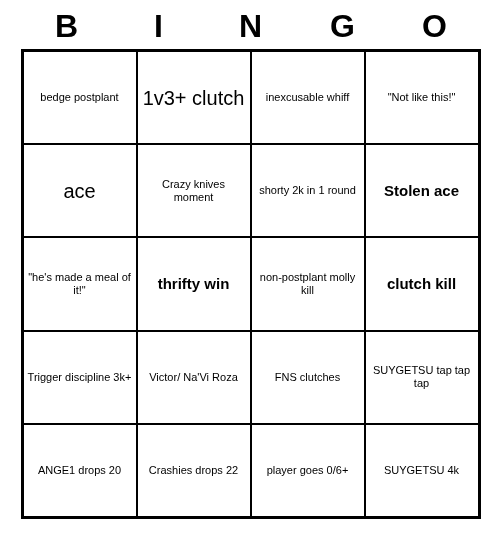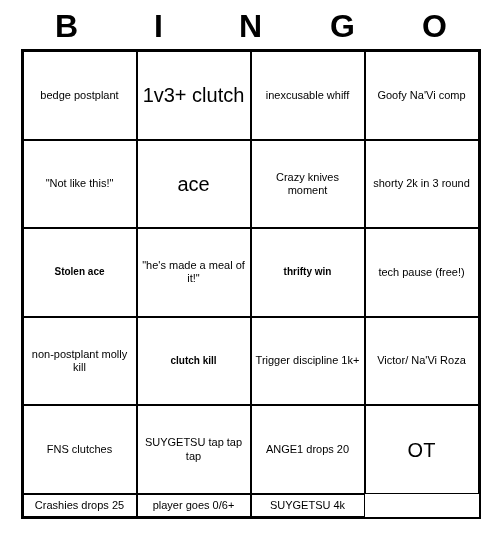--- a/index.html
+++ b/index.html
@@ -42,21 +42,21 @@
       text-align: center;
       padding: 4px;
       font-family: Arial, sans-serif;
       color: #000;
       line-height: 1.2;
     }
     .bingo-cell .cell-text {
       font-size: 11px;
     }
     .bingo-cell.medium-text .cell-text {
-      font-size: 10px;
+      font-size: 15px;
       font-weight: bold;
     }
     .bingo-cell.xlarge-text .cell-text {
       font-size: 20px;
       font-weight: normal;
     }
   </style>
 </head>
 <body>
 
@@ -72,72 +72,63 @@
 <div class="bingo-cell">
       <span class="cell-text">bedge postplant</span>
     </div>
     <div class="bingo-cell xlarge-text">
       <span class="cell-text">1v3+ clutch</span>
     </div>
     <div class="bingo-cell">
       <span class="cell-text">inexcusable whiff</span>
     </div>
     <div class="bingo-cell">
-      <span class="cell-text">Goofy Na'Vi comp</span>
-    </div>
-    <div class="bingo-cell">
       <span class="cell-text">"Not like this!"</span>
     </div>
     <div class="bingo-cell xlarge-text">
       <span class="cell-text">ace</span>
     </div>
     <div class="bingo-cell">
       <span class="cell-text">Crazy knives moment</span>
     </div>
     <div class="bingo-cell">
-      <span class="cell-text">shorty 2k in 3 round</span>
+      <span class="cell-text">shorty 2k in 1 round</span>
     </div>
     <div class="bingo-cell medium-text">
       <span class="cell-text">Stolen ace</span>
     </div>
     <div class="bingo-cell">
       <span class="cell-text">"he's made a meal of it!"</span>
     </div>
     <div class="bingo-cell medium-text">
       <span class="cell-text">thrifty win</span>
     </div>
     <div class="bingo-cell">
-      <span class="cell-text">tech pause (free!)</span>
-    </div>
-    <div class="bingo-cell">
       <span class="cell-text">non-postplant molly kill</span>
     </div>
     <div class="bingo-cell medium-text">
       <span class="cell-text">clutch kill</span>
     </div>
     <div class="bingo-cell">
-      <span class="cell-text">Trigger discipline 1k+</span>
+      <span class="cell-text">Trigger discipline 3k+</span>
     </div>
     <div class="bingo-cell">
       <span class="cell-text">Victor/ Na'Vi Roza</span>
     </div>
     <div class="bingo-cell">
       <span class="cell-text">FNS clutches</span>
     </div>
     <div class="bingo-cell">
       <span class="cell-text">SUYGETSU tap tap tap</span>
     </div>
     <div class="bingo-cell">
       <span class="cell-text">ANGE1 drops 20</span>
     </div>
-    <div class="bingo-cell xlarge-text">
-      <span class="cell-text">OT</span>
-    </div>
     <div class="bingo-cell">
-      <span class="cell-text">Crashies drops 25</span>
+      <span class="cell-text">Crashies drops 22</span>
     </div>
     <div class="bingo-cell">
       <span class="cell-text">player goes 0/6+</span>
     </div>
     <div class="bingo-cell">
       <span class="cell-text">SUYGETSU 4k</span>
     </div>
   </div>
 
 </body></html>

